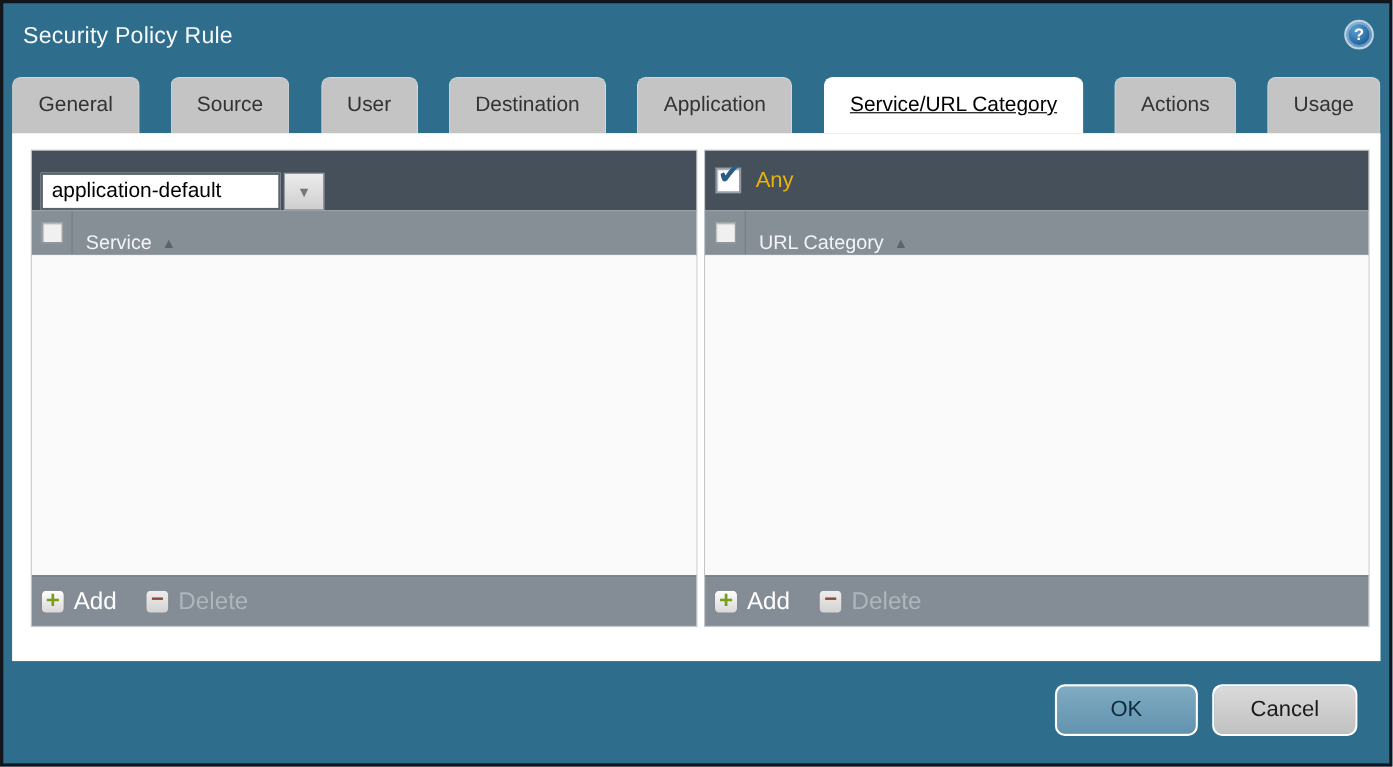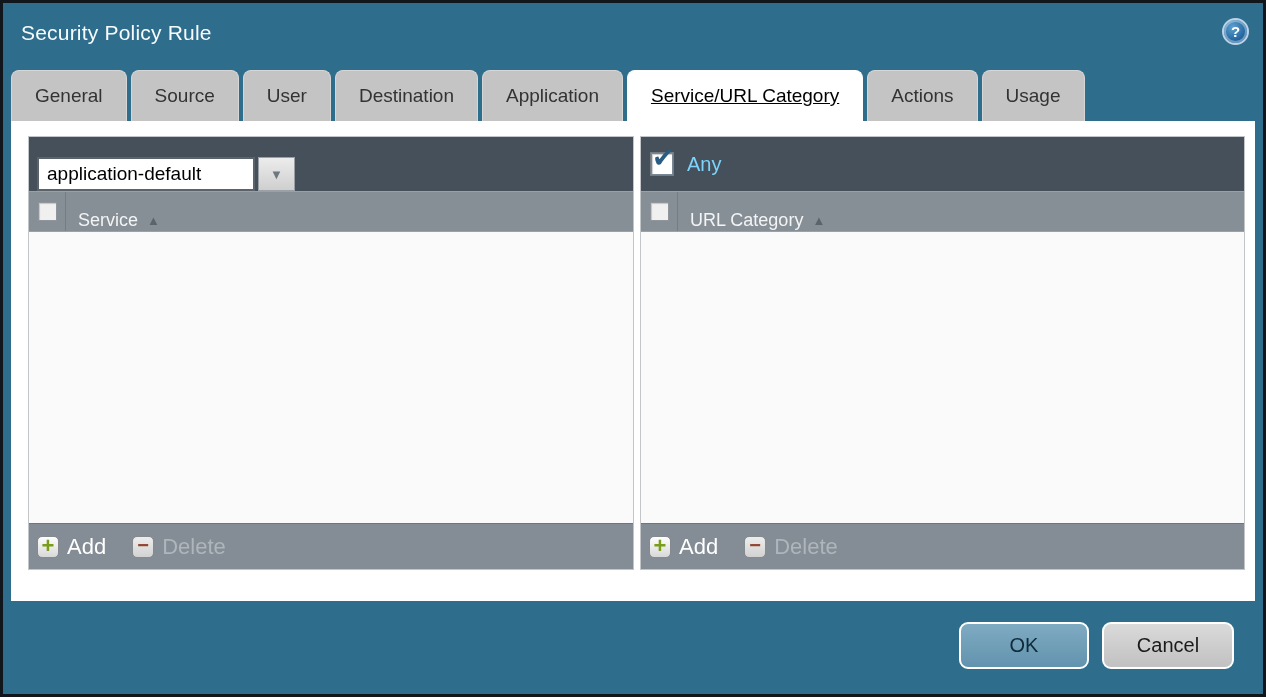--- a/index.html
+++ b/index.html
@@ -26,21 +26,21 @@
     background: radial-gradient(circle at 38% 32%, #5ea0d0, #1c5f99 70%);
     border: 2px solid #bad3e7;
     box-shadow: 0 0 0 2px rgba(47,109,140,0.0), inset 0 0 0 2px rgba(255,255,255,0.35);
     color: #ffffff; font-size: 15px; font-weight: bold;
     display: flex; align-items: center; justify-content: center;
     cursor: pointer;
   }
   
   .tabs {
     position: absolute; left: 8px; top: 67px; right: 8px; height: 51px;
-    display: flex; gap: 4px; align-items: flex-end;
+    display: flex; gap: 4px; align-items: flex-end; justify-content: space-between;
   }
   .tab {
     height: 51px; line-height: 49px;
     padding: 0 23px;
     background: #c4c4c4;
     border: 1px solid #d6d6d6; border-bottom: none;
     border-radius: 8px 8px 0 0;
     font-size: 19px; color: #333333;
     white-space: nowrap; cursor: pointer;
   }
@@ -88,21 +88,21 @@
     border: 1px solid #7a8794;
     box-shadow: inset 1px 1px 1px rgba(0,0,0,0.2), 0 0 0 1px rgba(255,255,255,0.25);
     position: relative; cursor: pointer; flex: 0 0 auto;
   }
   .checkbox .check {
     display: none;
     position: absolute; left: 0px; top: -9px;
     color: #2a5d83; font-size: 27px; font-weight: bold; line-height: 1;
   }
   .checkbox.checked .check { display: block; }
-  .any-label { color: #7dd3fc; font-size: 20px; margin-left: 14px; }
+  .any-label { color: #eab308; font-size: 20px; margin-left: 14px; }
   
   .col-header {
     height: 41px; background: #868e96; flex: 0 0 auto;
     border-top: 1px solid #99a0a7;
     border-bottom: 1px solid #9aa1a7;
     display: flex; align-items: flex-end;
   }
   .col-checkcell {
     width: 37px; height: 100%;
     display: flex; align-items: center; justify-content: center;

